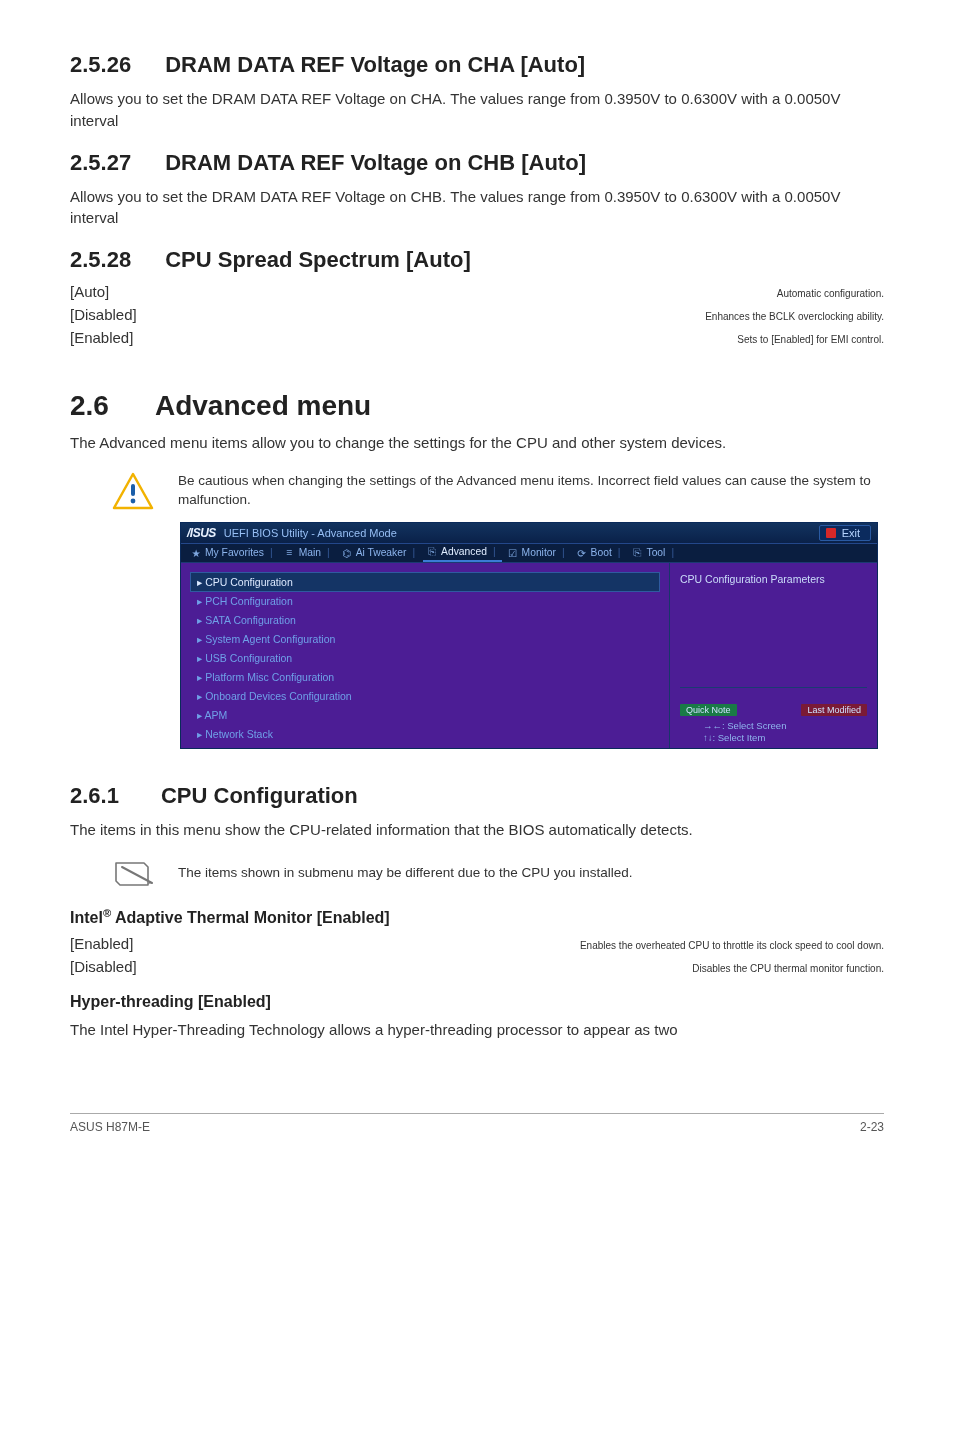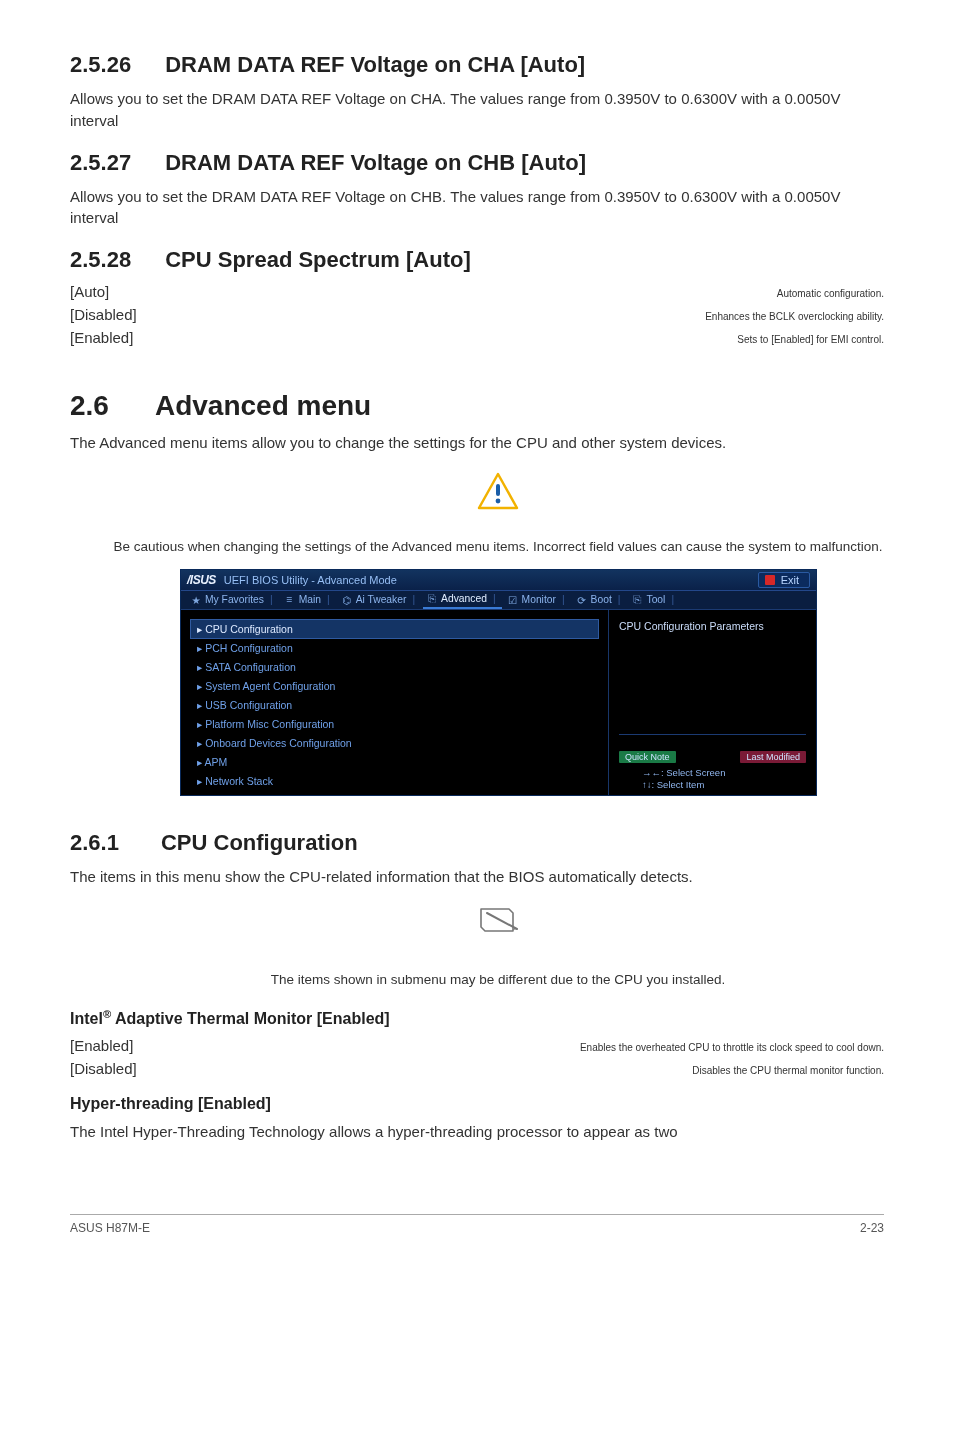--- a/index.html
+++ b/index.html
@@ -69,39 +69,38 @@
       font-size: 10px;
       color: #333;
       flex: 1;
       text-align: right;
     }
     .callout {
       display: flex;
       align-items: center;
       gap: 24px;
       margin: 18px 0 12px 42px;
-      flex-direction: column;
     }
     .callout .icon-slot {
       width: 42px;
       flex: 0 0 42px;
       display: flex;
       align-items: flex-start;
       justify-content: center;
     }
     .callout .callout-text {
       font-size: 13.5px;
       color: #333;
       line-height: 1.4;
     }
     .bios-wrap {
       margin: 4px 0 0 110px;
-      width: 637px;
+      width: 698px;
       border: 1px solid #0a2a5a;
-      background: #000000;
+      background: #4c1d95;
       font-family: Arial, sans-serif;
       color: #cfe2ff;
       font-size: 11px;
     }
     .bios-titlebar {
       display: flex;
       align-items: center;
       justify-content: space-between;
       background: linear-gradient(#12335f, #0a2149);
       padding: 2px 6px;

